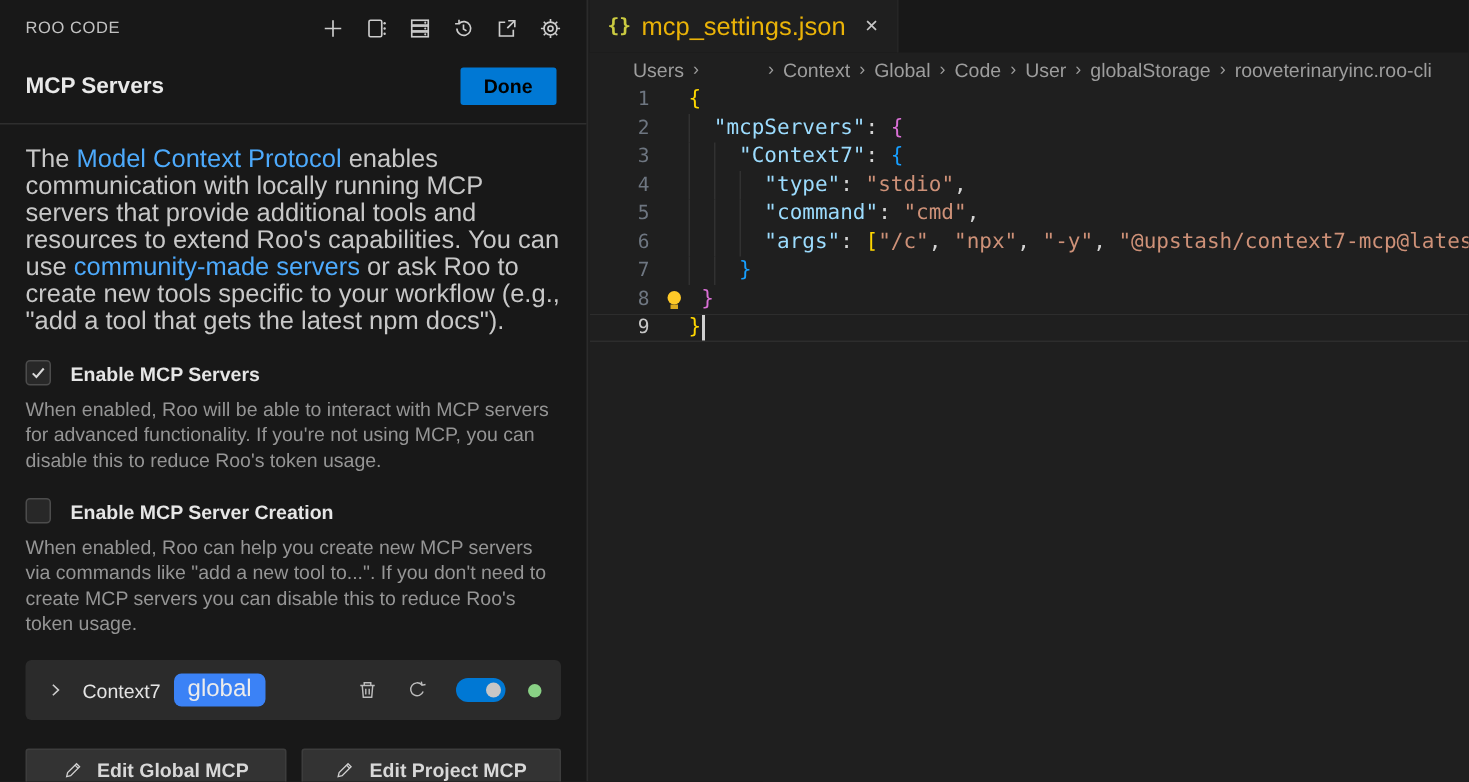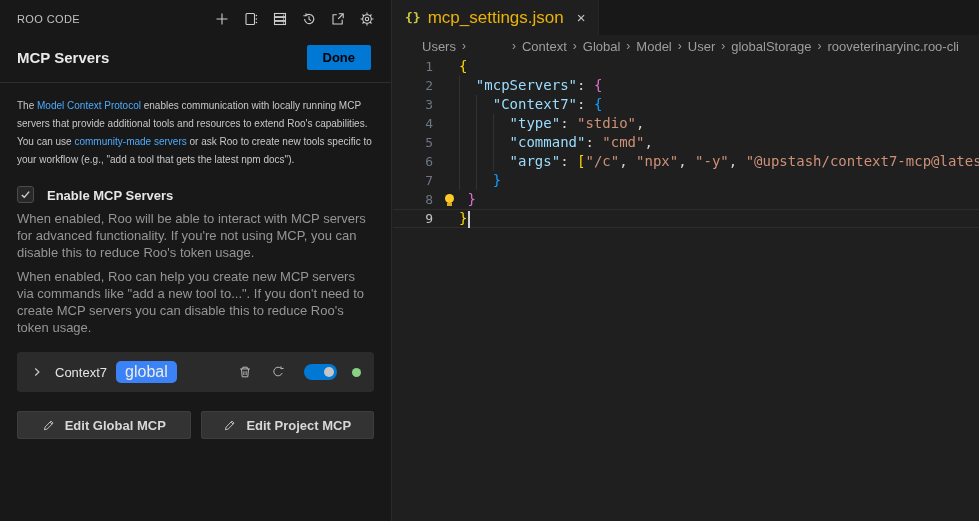--- a/index.html
+++ b/index.html
@@ -20,21 +20,21 @@
 
   .page-head { display:flex; justify-content:space-between; align-items:center;
     padding:12px 20px 12px 17px; }
   .page-title { font-size:15px; font-weight:bold; color:#e9e9e9; }
   .done-btn { background:#0078d4; color:#000000; border:none; border-radius:2px;
     font-size:13px; font-weight:bold; padding:5px 16px; cursor:pointer;
     font-family:"Liberation Sans",sans-serif; }
   .hdiv { border-top:1px solid #2e2e2e; }
 
   .content { padding: 14px 17px 0 17px; }
-  .intro { font-size:10px; line-height:18px; color:#c8c8c8; }
+  .intro { font-size:17px; line-height:18px; color:#c8c8c8; }
   .link { color:#4daafc; cursor:pointer; }
   .desc { font-size:13px; line-height:17px; color:#959595; margin-top:7px; }
 
   .check-row { display:flex; align-items:flex-end; margin-top:17px; }
   .checkbox { width:17px; height:17px; border:1px solid #4c4c4c; border-radius:3px;
     background:#27272 8; background:#282828; display:flex; align-items:center; justify-content:center;
     cursor:pointer; flex:none; }
   .checkbox svg { visibility:hidden; }
   .checkbox.checked svg { visibility:visible; }
   .check-label { font-size:13px; font-weight:bold; color:#e6e6e6; margin-left:13px; }
@@ -164,20 +164,28 @@
       <div class="check-row">
         <span class="checkbox checked" id="cb1">
           <svg width="13" height="13" viewBox="0 0 16 16">
               <polyline points="3.5,8.5 6.5,11.5 12.5,4.5" fill="none" stroke="#d7d7d7" stroke-width="1.7"></polyline>
             </svg>
         </span>
         <span class="check-label">Enable MCP Servers</span>
       </div>
       <p class="desc">When enabled, Roo will be able to interact with MCP servers for advanced functionality. If you're not using MCP, you can disable this to reduce Roo's token usage.</p>
 
+      <div class="check-row">
+        <span class="checkbox" id="cb2">
+          <svg width="13" height="13" viewBox="0 0 16 16">
+              <polyline points="3.5,8.5 6.5,11.5 12.5,4.5" fill="none" stroke="#d7d7d7" stroke-width="1.7"></polyline>
+            </svg>
+        </span>
+        <span class="check-label">Enable MCP Server Creation</span>
+      </div>
       <p class="desc">When enabled, Roo can help you create new MCP servers via commands like "add a new tool to...". If you don't need to create MCP servers you can disable this to reduce Roo's token usage.</p>
 
       <div class="server-row">
         <span class="chev">
           <svg width="14" height="14" viewBox="0 0 16 16" stroke="#cccccc" fill="none" stroke-width="1.3">
               <path d="M6 4l4.2 4L6 12"></path>
             </svg>
         </span>
         <span class="server-name">Context7</span>
         <span class="scope-badge">global</span>
@@ -230,21 +238,21 @@
     </div>
     <div class="breadcrumbs" id="crumbs">
         <span class="crumb">Users</span>
         <span class="crumb-sep">›</span>
         <span class="crumb empty"></span>
         <span class="crumb-sep">›</span>
         <span class="crumb">Context</span>
         <span class="crumb-sep">›</span>
         <span class="crumb">Global</span>
         <span class="crumb-sep">›</span>
-        <span class="crumb">Model</span>
+        <span class="crumb">Code</span>
         <span class="crumb-sep">›</span>
         <span class="crumb">User</span>
         <span class="crumb-sep">›</span>
         <span class="crumb">globalStorage</span>
         <span class="crumb-sep">›</span>
         <span class="crumb">rooveterinaryinc.roo-cli</span>
       </div>
     <div class="code" id="code">
         <div class="line">
           <span class="gutter">1</span>

